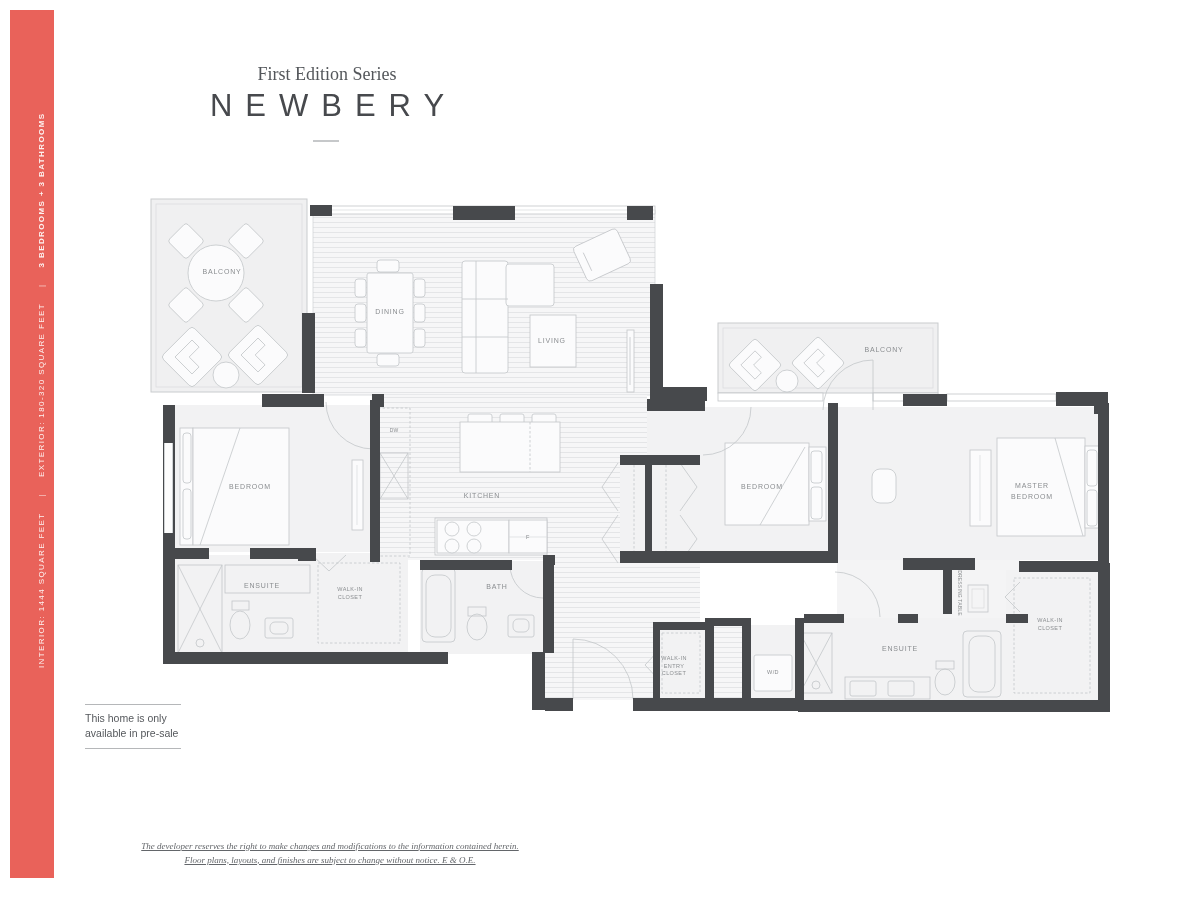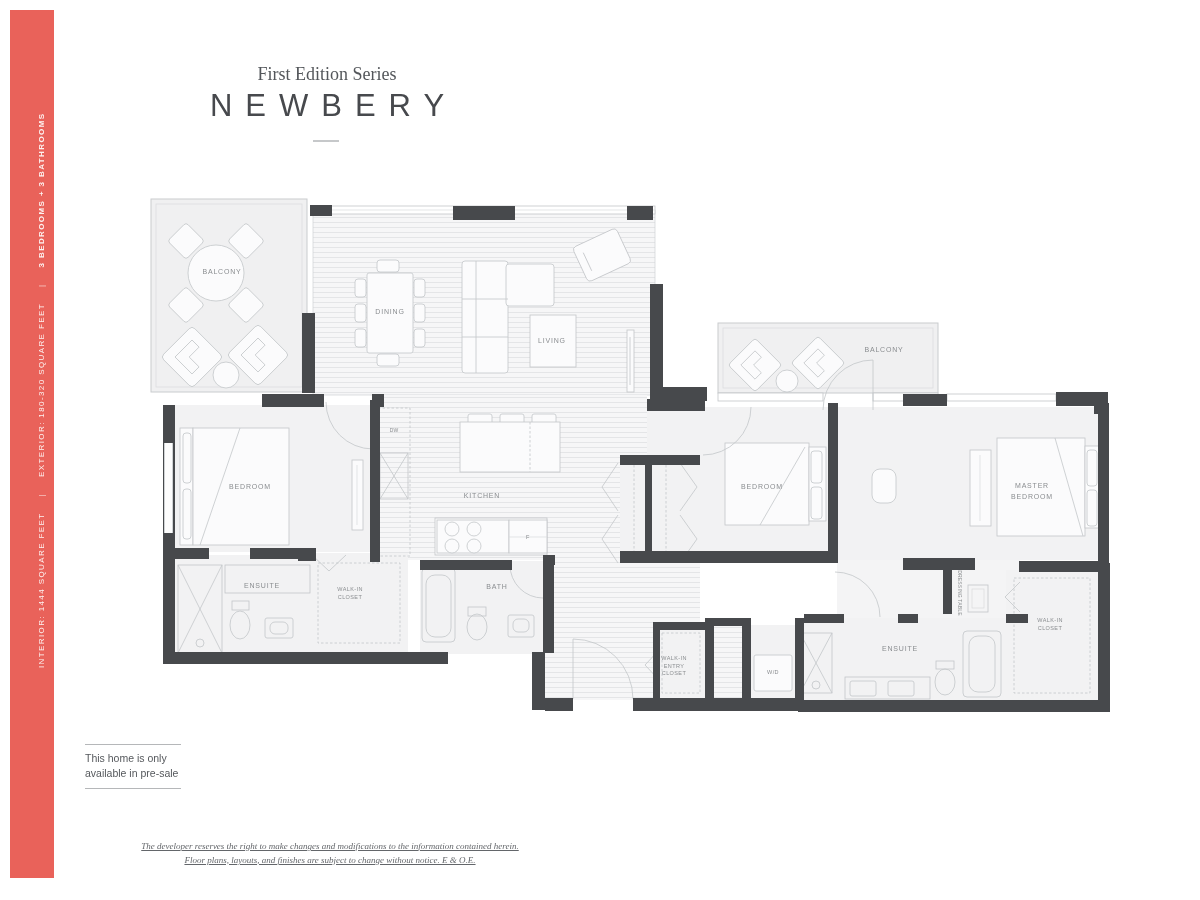--- a/index.html
+++ b/index.html
@@ -22,21 +22,21 @@
   #title-rule{position:absolute;left:313px;top:140px;width:26px;height:2px;background:#c6c8ca;}
   
   #plan{position:absolute;left:150px;top:197px;width:960px;height:525px;}
   #plan svg{position:absolute;left:0;top:0;}
   .lbl{position:absolute;transform:translate(-50%,-50%);text-align:center;
        color:#8a8d90;font-size:7px;letter-spacing:.8px;white-space:pre-line;line-height:1.5;}
   .lbl.small{font-size:5.5px;letter-spacing:.4px;line-height:1.4;}
   .lbl.tiny{font-size:5px;letter-spacing:.2px;}
   .lbl.rot{transform:translate(-50%,-50%) rotate(90deg);}
   
-  #presale{position:absolute;left:85px;top:744px;width:96px;}
+  #presale{position:absolute;left:85px;top:704px;width:96px;}
   #presale .rule{height:1px;background:#b5b7b9;width:96px;}
   #presale .note{padding:6px 0 7px 0;font-size:10.5px;color:#55585c;line-height:1.45;white-space:pre-line;}
   
   #footer{position:absolute;left:330px;top:840px;transform:translateX(-50%);
         font-family:"Liberation Serif",serif;font-style:italic;font-size:9px;color:#63666a;
         text-align:center;line-height:1.5;white-space:pre-line;width:560px;text-decoration:underline;}
   
   .wall{fill:#47494c;}
   .f{fill:none;stroke:#c3c6c9;stroke-width:.8;}
   .ff{fill:#fbfbfc;stroke:#c3c6c9;stroke-width:.8;}

